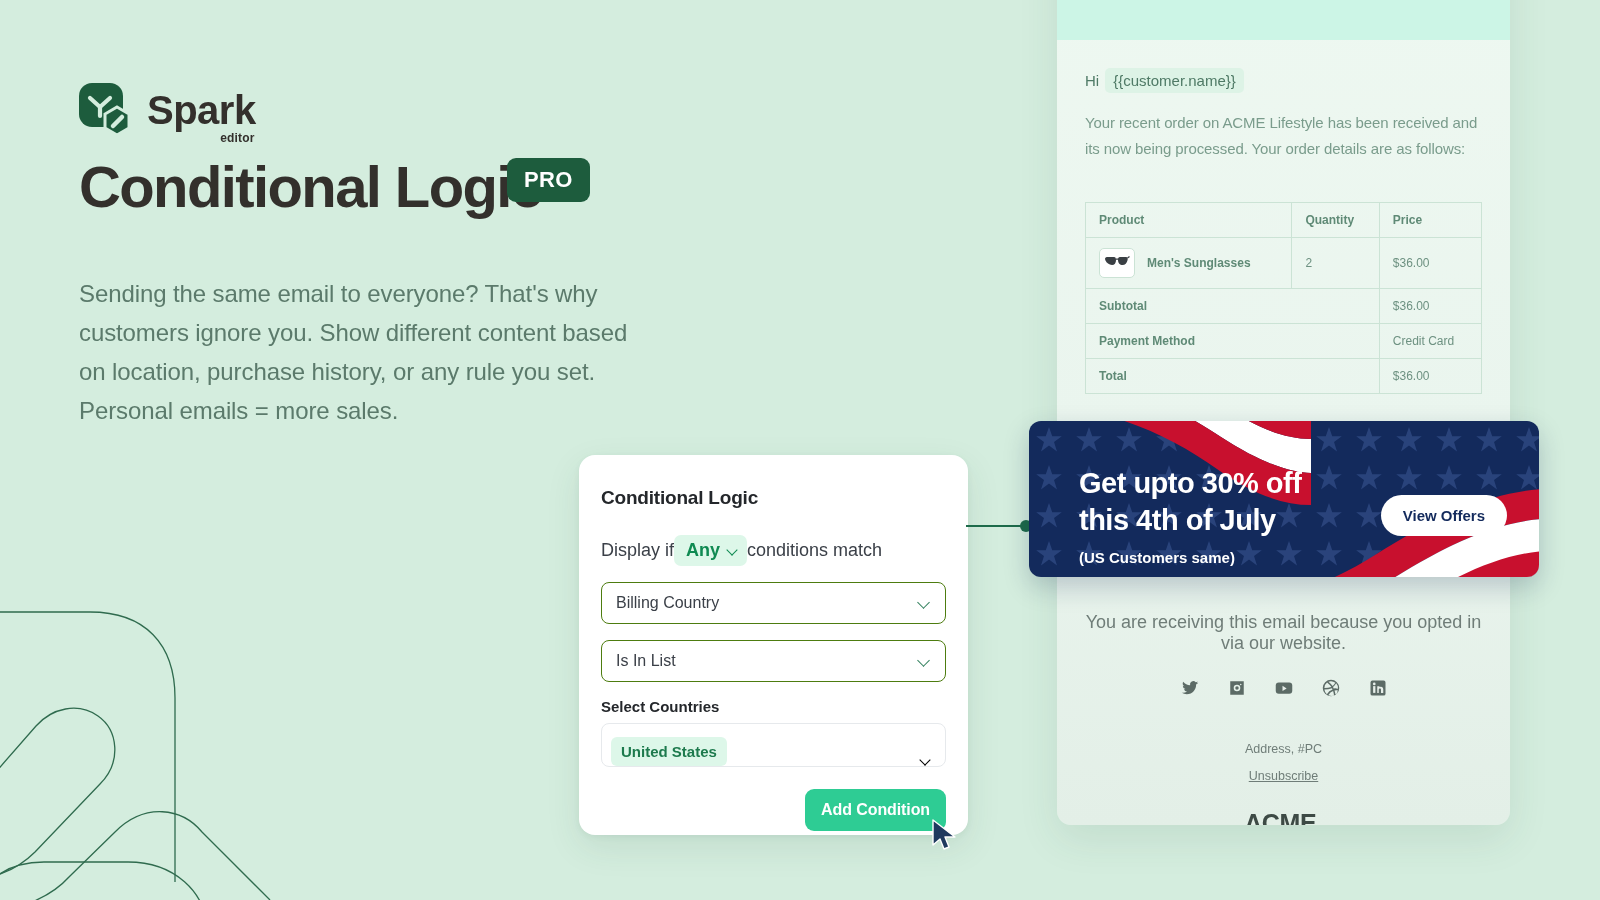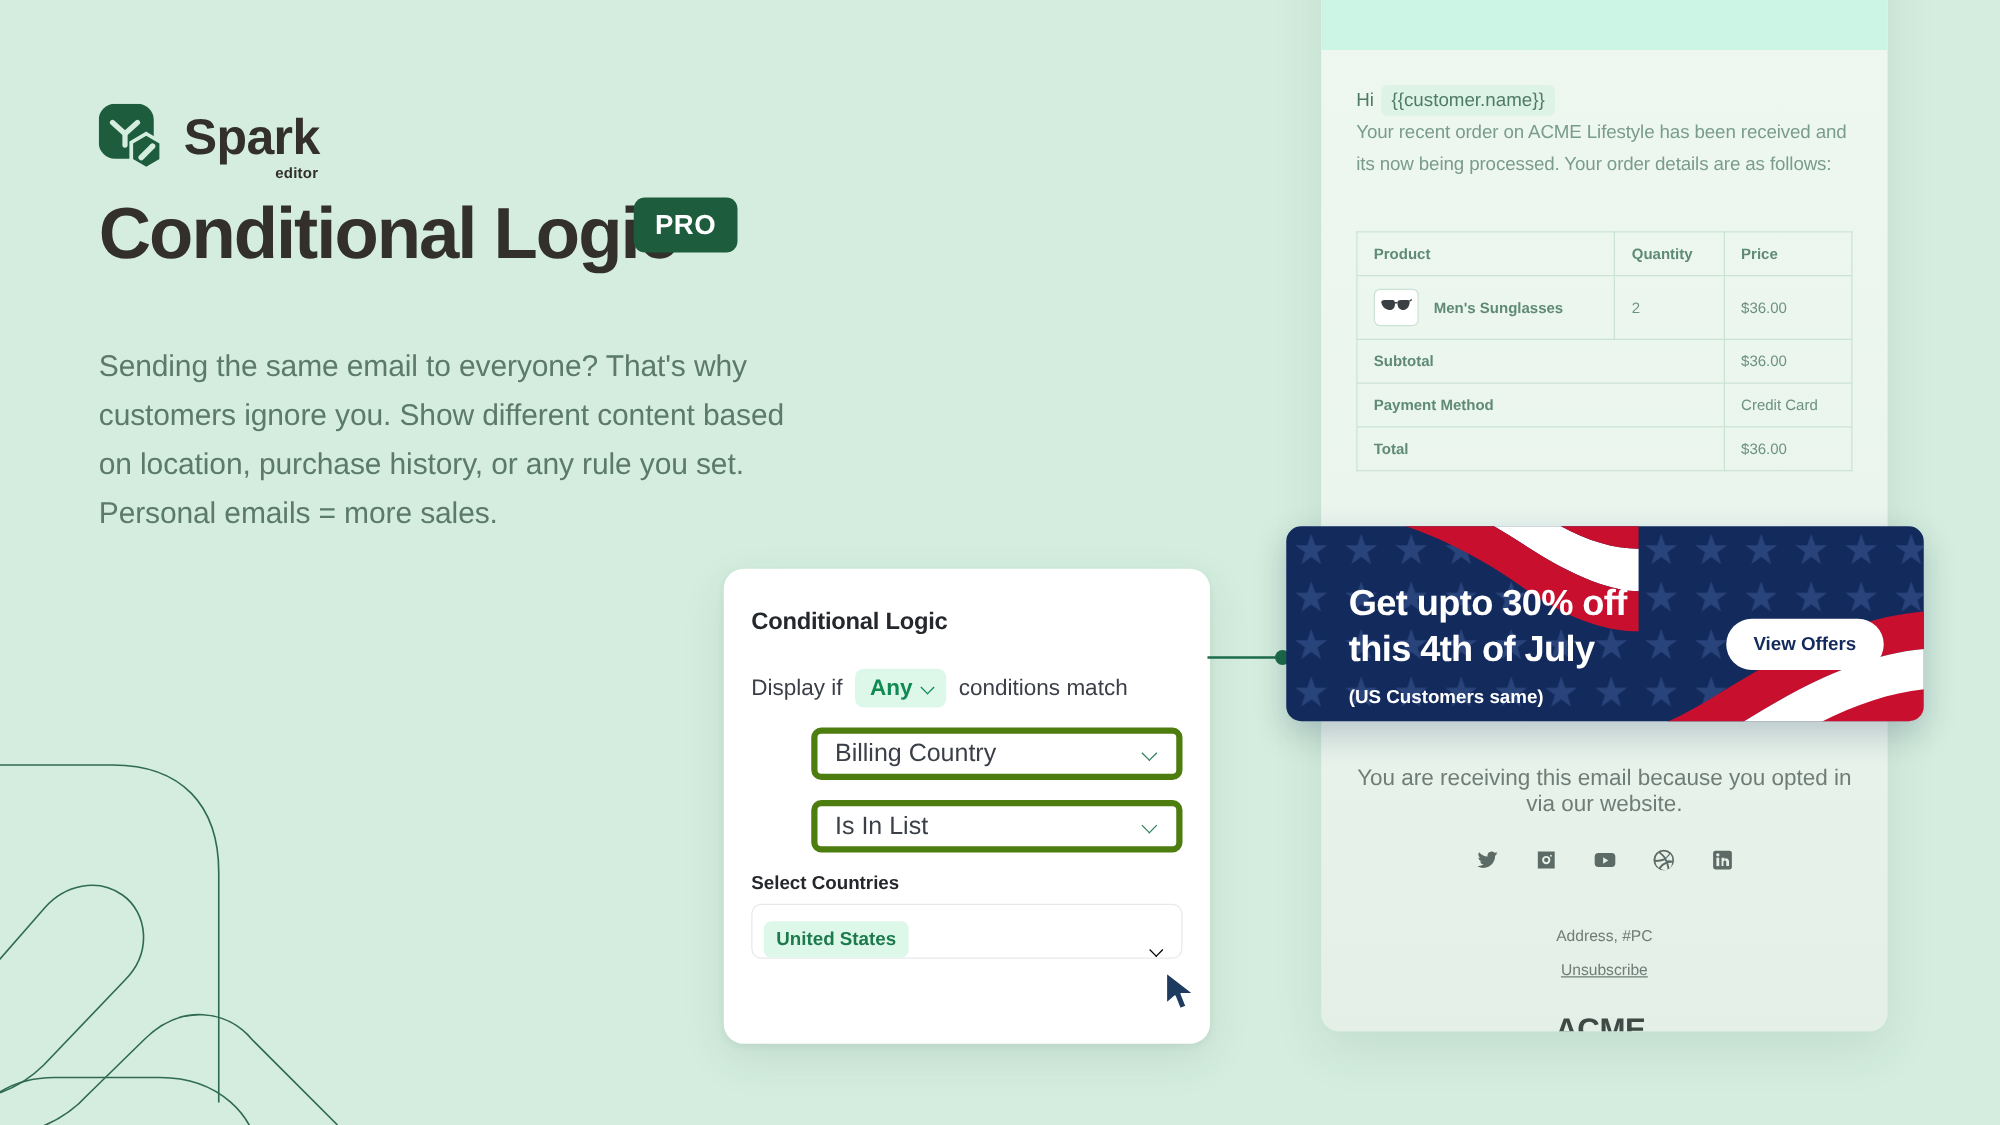--- a/index.html
+++ b/index.html
@@ -50,38 +50,38 @@
 
   
   .cl-card {
     position: absolute; left: 579px; top: 455px; width: 389px; height: 380px;
     background: #ffffff; border-radius: 16px;
     box-shadow: 0 12px 34px rgba(40,80,60,0.10), 0 2px 6px rgba(40,80,60,0.06);
     padding: 18px 22px 20px 22px;
   }
   .cl-title { font-size: 19px; font-weight: 700; color: #24272b; letter-spacing: -0.2px; margin-top: 14px; }
 
-  .cl-displayrow { display: flex; align-items: center; gap: 10px; margin-top: 26px; }
+  .cl-displayrow { display: flex; align-items: center; margin-top: 26px; }
   .cl-label { font-size: 18px; color: #3b4048; font-weight: 400; }
   .cl-anysel {
     background: #ddf7e9; border-radius: 7px; padding: 5px 9px 5px 12px;
     display: flex; align-items: center; gap: 7px;
     font-size: 18px; font-weight: 600; color: #0f8a52; cursor: pointer;
   }
   .chev { display: inline-block; width: 11px; height: 11px; position: relative; }
   .chev::after {
     content: ""; position: absolute; left: 1px; top: 1px;
     width: 7px; height: 7px; border-right: 1.8px solid currentColor; border-bottom: 1.8px solid currentColor;
     transform: rotate(45deg);
   }
 
   .cl-select {
-    margin-top: 16px; height: 42px; border: 5px solid #4d7c0f; border-radius: 8px;
+    margin-top: 16px; height: 42px; border: 1px solid #4d7c0f; border-radius: 8px;
     display: flex; align-items: center; justify-content: space-between;
-    padding: 0 14px; font-size: 20px; color: #3b4048; cursor: pointer; background: #fff; margin-left: 48px;
+    padding: 0 14px; font-size: 16px; color: #3b4048; cursor: pointer; background: #fff;
   }
   .cl-select .chev { color: #2f7f5b; width: 13px; height: 13px; }
   .cl-select .chev::after { width: 8px; height: 8px; }
 
   .cl-fieldlabel { margin-top: 16px; font-size: 15px; font-weight: 600; color: #24272b; }
 
   .cl-tagselect {
     margin-top: 8px; min-height: 44px; border: 1px solid #e6e9ec; border-radius: 8px;
     display: flex; align-items: flex-end; justify-content: space-between; padding: 0 14px 0 9px;
     cursor: pointer; background: #fff;
@@ -114,21 +114,21 @@
     overflow: hidden;
   }
   .email-hero {
     height: 100px; background: #ccf5e6; position: relative; overflow: hidden;
   }
 
   .email-body { padding: 28px 28px 0 28px; }
   .greet-row { display: flex; align-items: center; gap: 6px; font-size: 15px; color: #4f7a66; }
   .merge-pill { background: #ddf3e6; color: #4f7a66; border-radius: 5px; padding: 4px 8px; font-size: 15px; }
   .email-para {
-    font-size: 15px; line-height: 1.72; color: #7a9c8c; letter-spacing: -0.1px;
+    margin-top: 17px; font-size: 15px; line-height: 1.72; color: #7a9c8c; letter-spacing: -0.1px;
   }
 
   .order-table {
     margin-top: 40px; width: 100%; border-collapse: collapse;
     border: 1px solid #cbe3d5; font-size: 12px;
   }
   .order-table th, .order-table td {
     border: 1px solid #cbe3d5; padding: 10px 13px; text-align: left; color: #6d9181; font-weight: 400;
   }
   .order-table th { font-weight: 700; color: #5f8a76; }
@@ -234,20 +234,21 @@
     </div>
 
     <div class="cl-fieldlabel">Select Countries</div>
 
     <div class="cl-tagselect">
       <span class="tag-pill">United States</span>
       <i class="chev"></i>
     </div>
 
     <div class="cl-footer">
+      <button class="add-btn">Add Condition</button>
       <span class="cursor-arrow">
         <svg viewBox="0 0 30 34">
           <path d="M3 1 L3 26 L10 20 L14 30 L19 28 L15 18 L25 18 Z" fill="#1f3a5f" stroke="#ffffff" stroke-width="1.4" stroke-linejoin="round"></path>
         </svg>
       </span>
     </div>
   </div>
 </div>
 
 <div class="connector">

